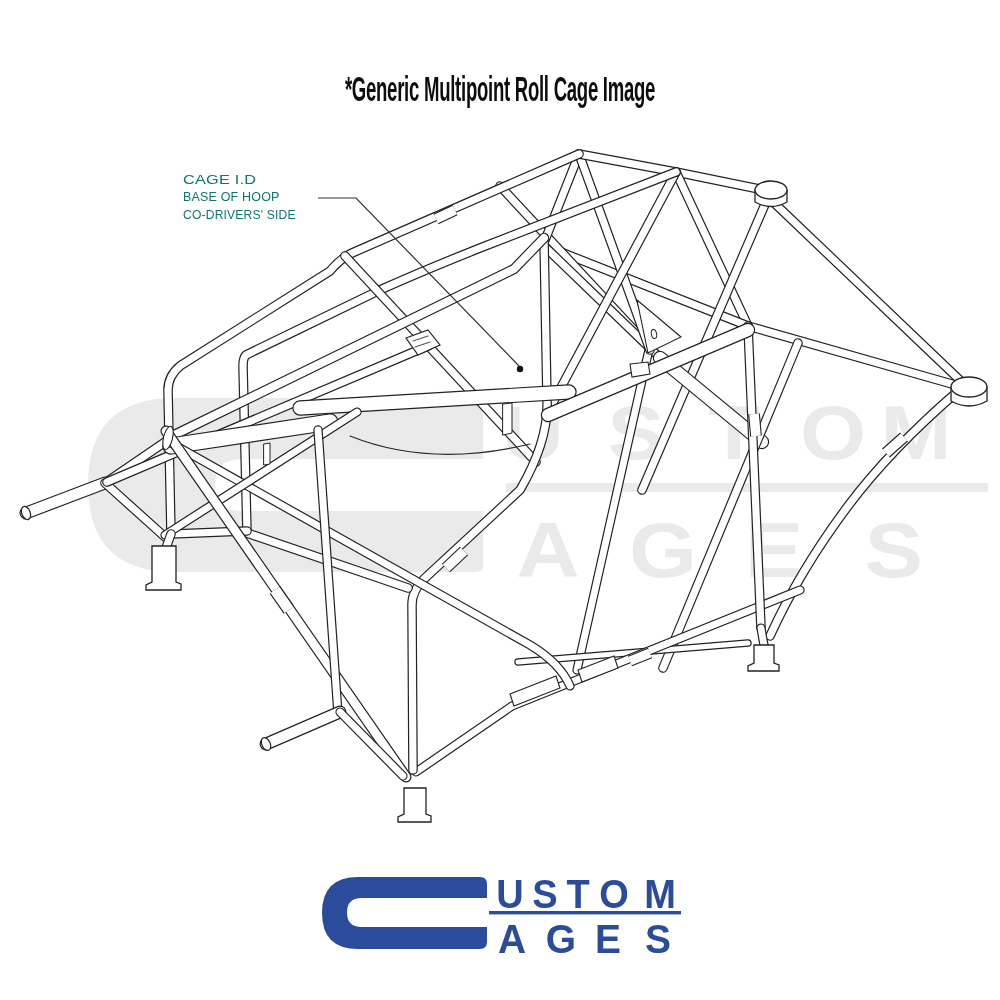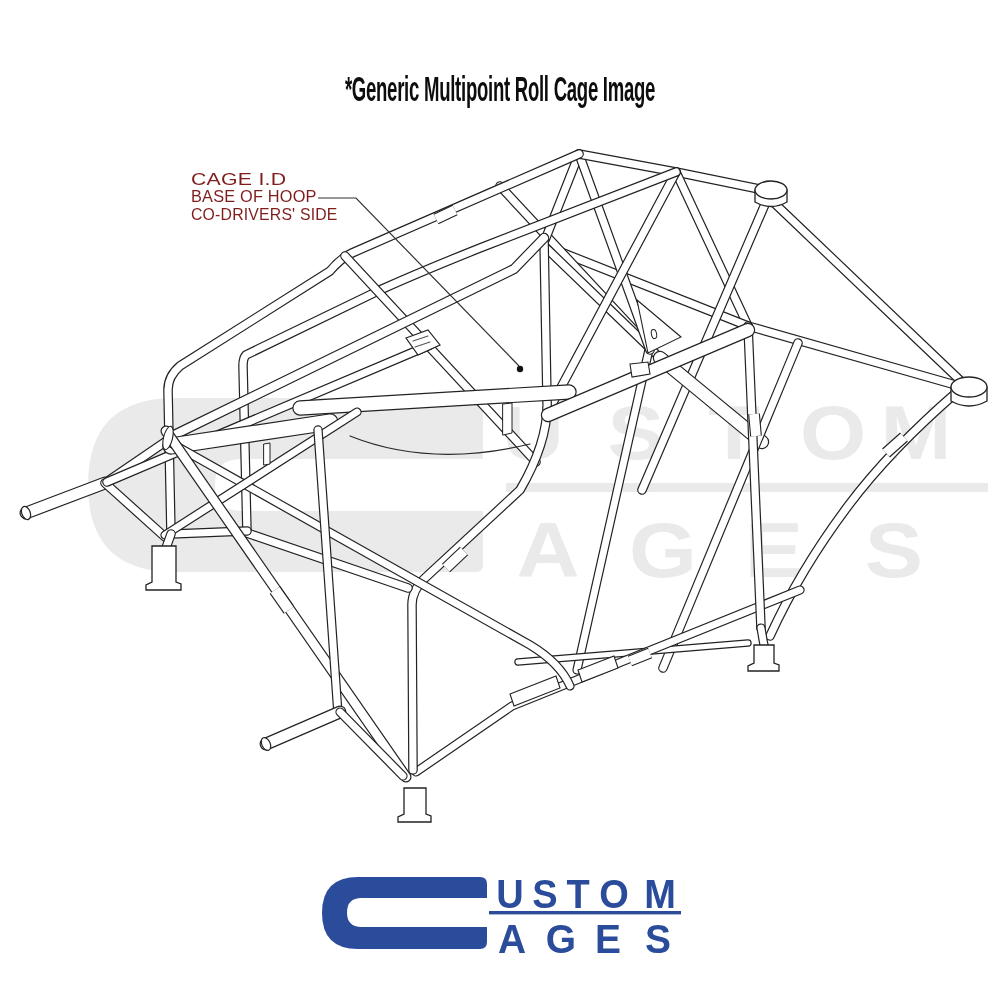--- a/index.html
+++ b/index.html
@@ -1,22 +1,22 @@
 <!DOCTYPE html>
 <html><head>
 <meta charset="utf-8">
 <style>
   html,body{margin:0;padding:0;background:#ffffff;}
   #page{position:relative;width:1000px;height:1000px;background:#fff;overflow:hidden;
         font-family:"Liberation Sans", sans-serif;}
   #title{position:absolute;left:0;top:69px;width:1000px;text-align:center;
          font-weight:bold;font-size:35px;color:#0d0d0d;
          transform:scaleX(0.53);letter-spacing:-0.5px;}
-  #label{position:absolute;left:183px;top:171px;font-size:17px;color:#7f1d1d;
-         line-height:17.4px;letter-spacing:0.2px;margin-left:8px;}
+  #label{position:absolute;left:183px;top:171px;font-size:13px;color:#0f766e;
+         line-height:17.4px;letter-spacing:0.2px;}
   #label span{display:block;transform-origin:0 50%;}
   #label .l1{transform:scaleX(1.25);}
   #label .l2{transform:scaleX(0.96);}
   #label .l3{transform:scaleX(0.93);}
   svg{position:absolute;left:0;top:0;}
 </style>
 </head>
 <body>
 <div id="page">
   <div id="title">*Generic Multipoint Roll Cage Image</div>

